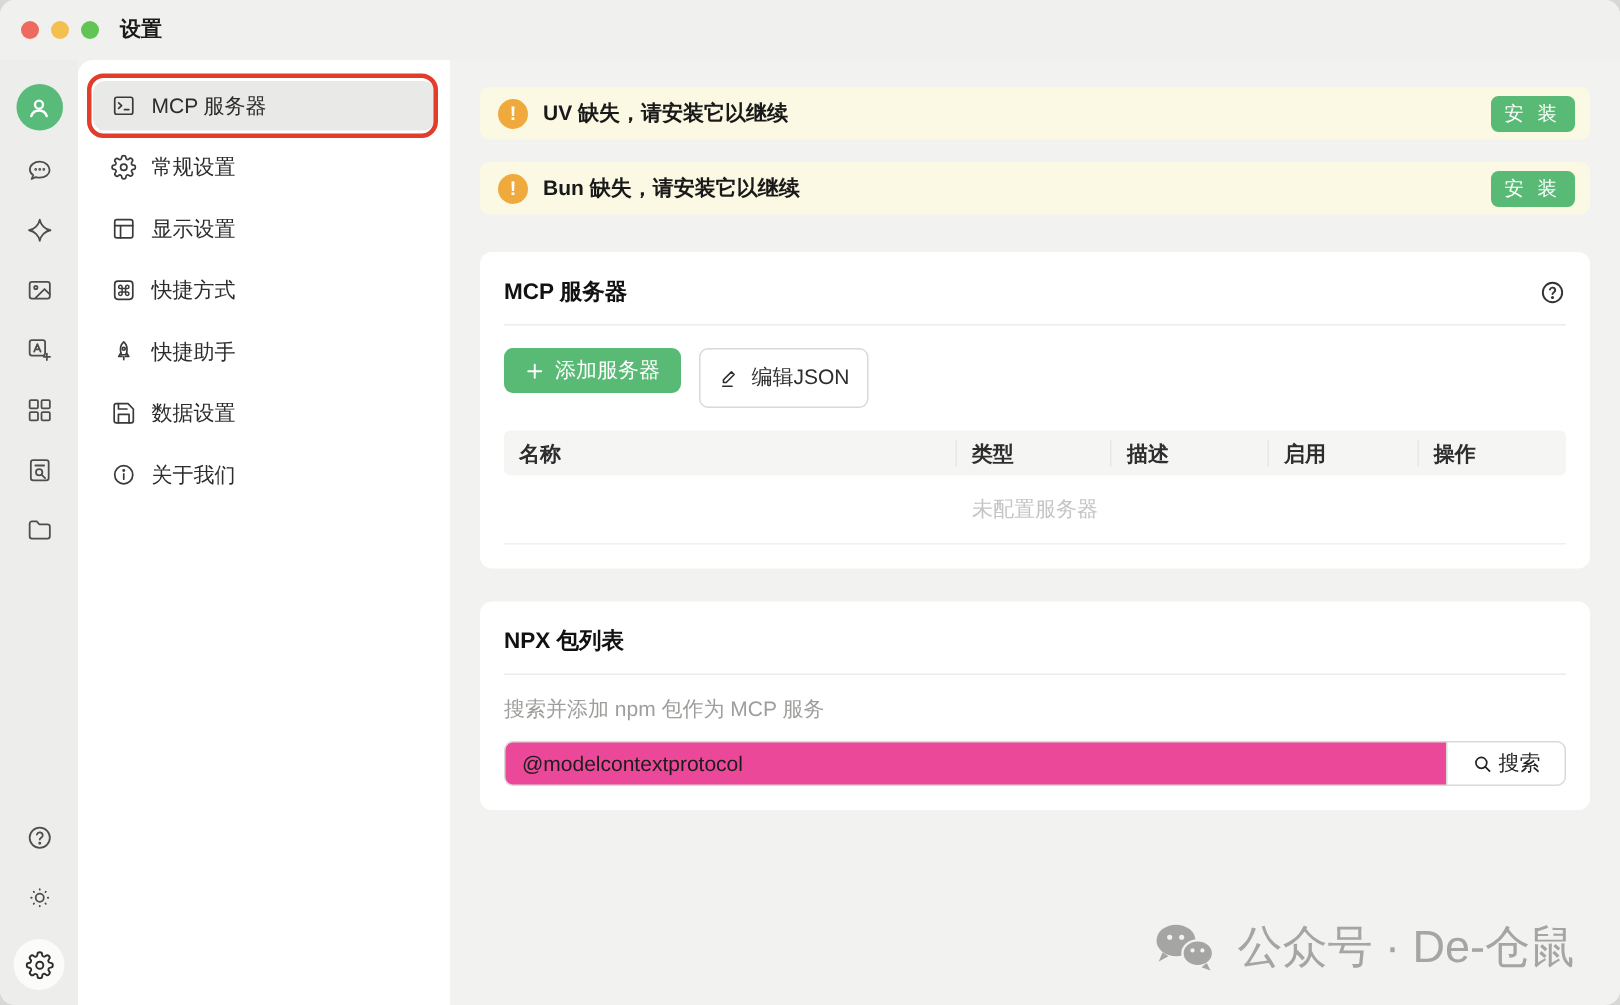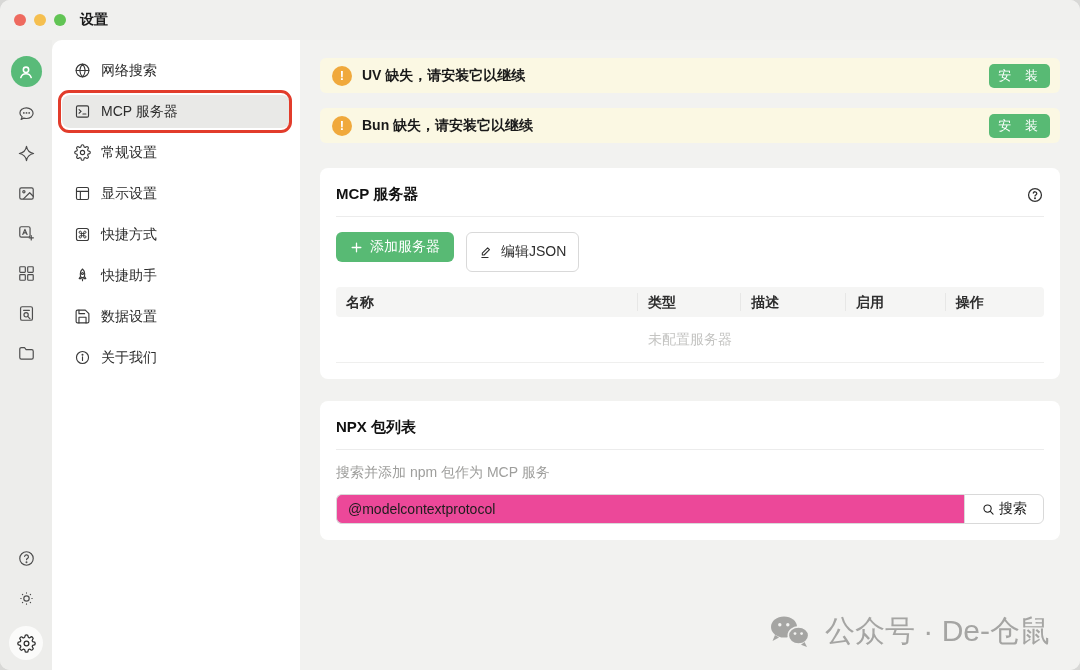--- a/index.html
+++ b/index.html
@@ -36,21 +36,21 @@
   .red-annotation { position:absolute; left:-4px; right:-2px; top:-5px; bottom:-5px; border:3px solid #e23c2b; border-radius:11px; pointer-events:none; }
 
   
   .main { flex:1; background:#f2f2f0; padding:18px 20px 0; display:flex; flex-direction:column; min-width:0; }
 
   .banner { flex:0 0 35px; background:#fbf8e3; border-radius:6px; display:flex; align-items:center; padding:0 10px 0 12px; margin-bottom:15px; }
   .banner.last { margin-bottom:25px; }
   .warn-circle { width:20px; height:20px; border-radius:50%; background:#f0a93c; color:#fff; font-size:13px; font-weight:bold; display:flex; align-items:center; justify-content:center; flex:0 0 auto; }
   .banner-text { margin-left:10px; font-size:14px; font-weight:bold; color:#191919; }
   .flex-spacer { flex:1; }
-  .install-btn { background:#58ba74; color:#fff; border:none; border-radius:5px; font-size:13px; height:24px; padding:0 9px; letter-spacing:3px; cursor:pointer; font-family:Liberation Mono, monospace;margin-left:36px; }
+  .install-btn { background:#58ba74; color:#fff; border:none; border-radius:5px; font-size:13px; height:24px; padding:0 9px; letter-spacing:3px; cursor:pointer; font-family:Liberation Serif, serif;margin-left:36px; }
 
   .card { background:#fff; border-radius:8px; padding:14px 16px 16px; margin-bottom:22px; }
   .card-head { display:flex; align-items:center; justify-content:space-between; padding-top:3px; }
   .card-title { font-size:15px; font-weight:bold; color:#111; }
   .help-btn { background:none; border:none; padding:0; cursor:pointer; display:flex; }
   .card-divider { height:1px; background:#ececec; margin-top:12px; }
 
   .btn-row { display:flex; gap:12px; margin-top:15px; }
   .btn-primary { display:flex; align-items:center; gap:7px; background:#58ba74; color:#fff; border:none; border-radius:6px; height:30px; padding:12px 14px; font-size:14px; cursor:pointer; font-family:inherit; }
   .btn-outline { display:flex; align-items:center; gap:7px; background:#fff; color:#2e2e2e; border:1px solid #d9d9d9; border-radius:6px; height:40px; padding:0 12px; font-size:14px; cursor:pointer; font-family:inherit; }
@@ -159,28 +159,20 @@
           <circle cx="12" cy="12" r="3"></circle>
           <path d="M19.4 15a1.65 1.65 0 0 0 .33 1.82l.06.06a2 2 0 0 1-2.83 2.83l-.06-.06a1.65 1.65 0 0 0-1.82-.33 1.65 1.65 0 0 0-1 1.51V21a2 2 0 0 1-4 0v-.09A1.65 1.65 0 0 0 9 19.4a1.65 1.65 0 0 0-1.82.33l-.06.06a2 2 0 0 1-2.83-2.83l.06-.06a1.65 1.65 0 0 0 .33-1.82 1.65 1.65 0 0 0-1.51-1H3a2 2 0 0 1 0-4h.09A1.65 1.65 0 0 0 4.6 9a1.65 1.65 0 0 0-.33-1.82l-.06-.06a2 2 0 0 1 2.83-2.83l.06.06a1.65 1.65 0 0 0 1.82.33H9a1.65 1.65 0 0 0 1-1.51V3a2 2 0 0 1 4 0v.09a1.65 1.65 0 0 0 1 1.51 1.65 1.65 0 0 0 1.82-.33l.06-.06a2 2 0 0 1 2.83 2.83l-.06.06a1.65 1.65 0 0 0-.33 1.82V9a1.65 1.65 0 0 0 1.51 1H21a2 2 0 0 1 0 4h-.09a1.65 1.65 0 0 0-1.51 1z"></path>
         </svg>
       </div>
     </div>
 
     <div class="sidebar">
 
 
 
-      <div class="menu-item">
-        <svg width="17" height="17" viewBox="0 0 24 24" fill="none" stroke-width="1.6" stroke-linecap="round" stroke-linejoin="round">
-          <circle cx="12" cy="12" r="9"></circle>
-            <path d="M3 12h18"></path>
-            <path d="M12 3a14.5 14.5 0 0 1 3.8 9 14.5 14.5 0 0 1-3.8 9 14.5 14.5 0 0 1-3.8-9A14.5 14.5 0 0 1 12 3z"></path>
-        </svg>
-        <span>网络搜索</span>
-      </div>
 
       <div class="menu-item active">
         <div class="red-annotation"></div>
         <svg width="17" height="17" viewBox="0 0 24 24" fill="none" stroke-width="1.6" stroke-linecap="round" stroke-linejoin="round">
           <rect x="3.5" y="4" width="17" height="16" rx="2"></rect>
             <path d="m7.2 9.3 2.8 2.6-2.8 2.6M12.6 15.6h4.2"></path>
         </svg>
         <span>MCP 服务器</span>
       </div>
 

